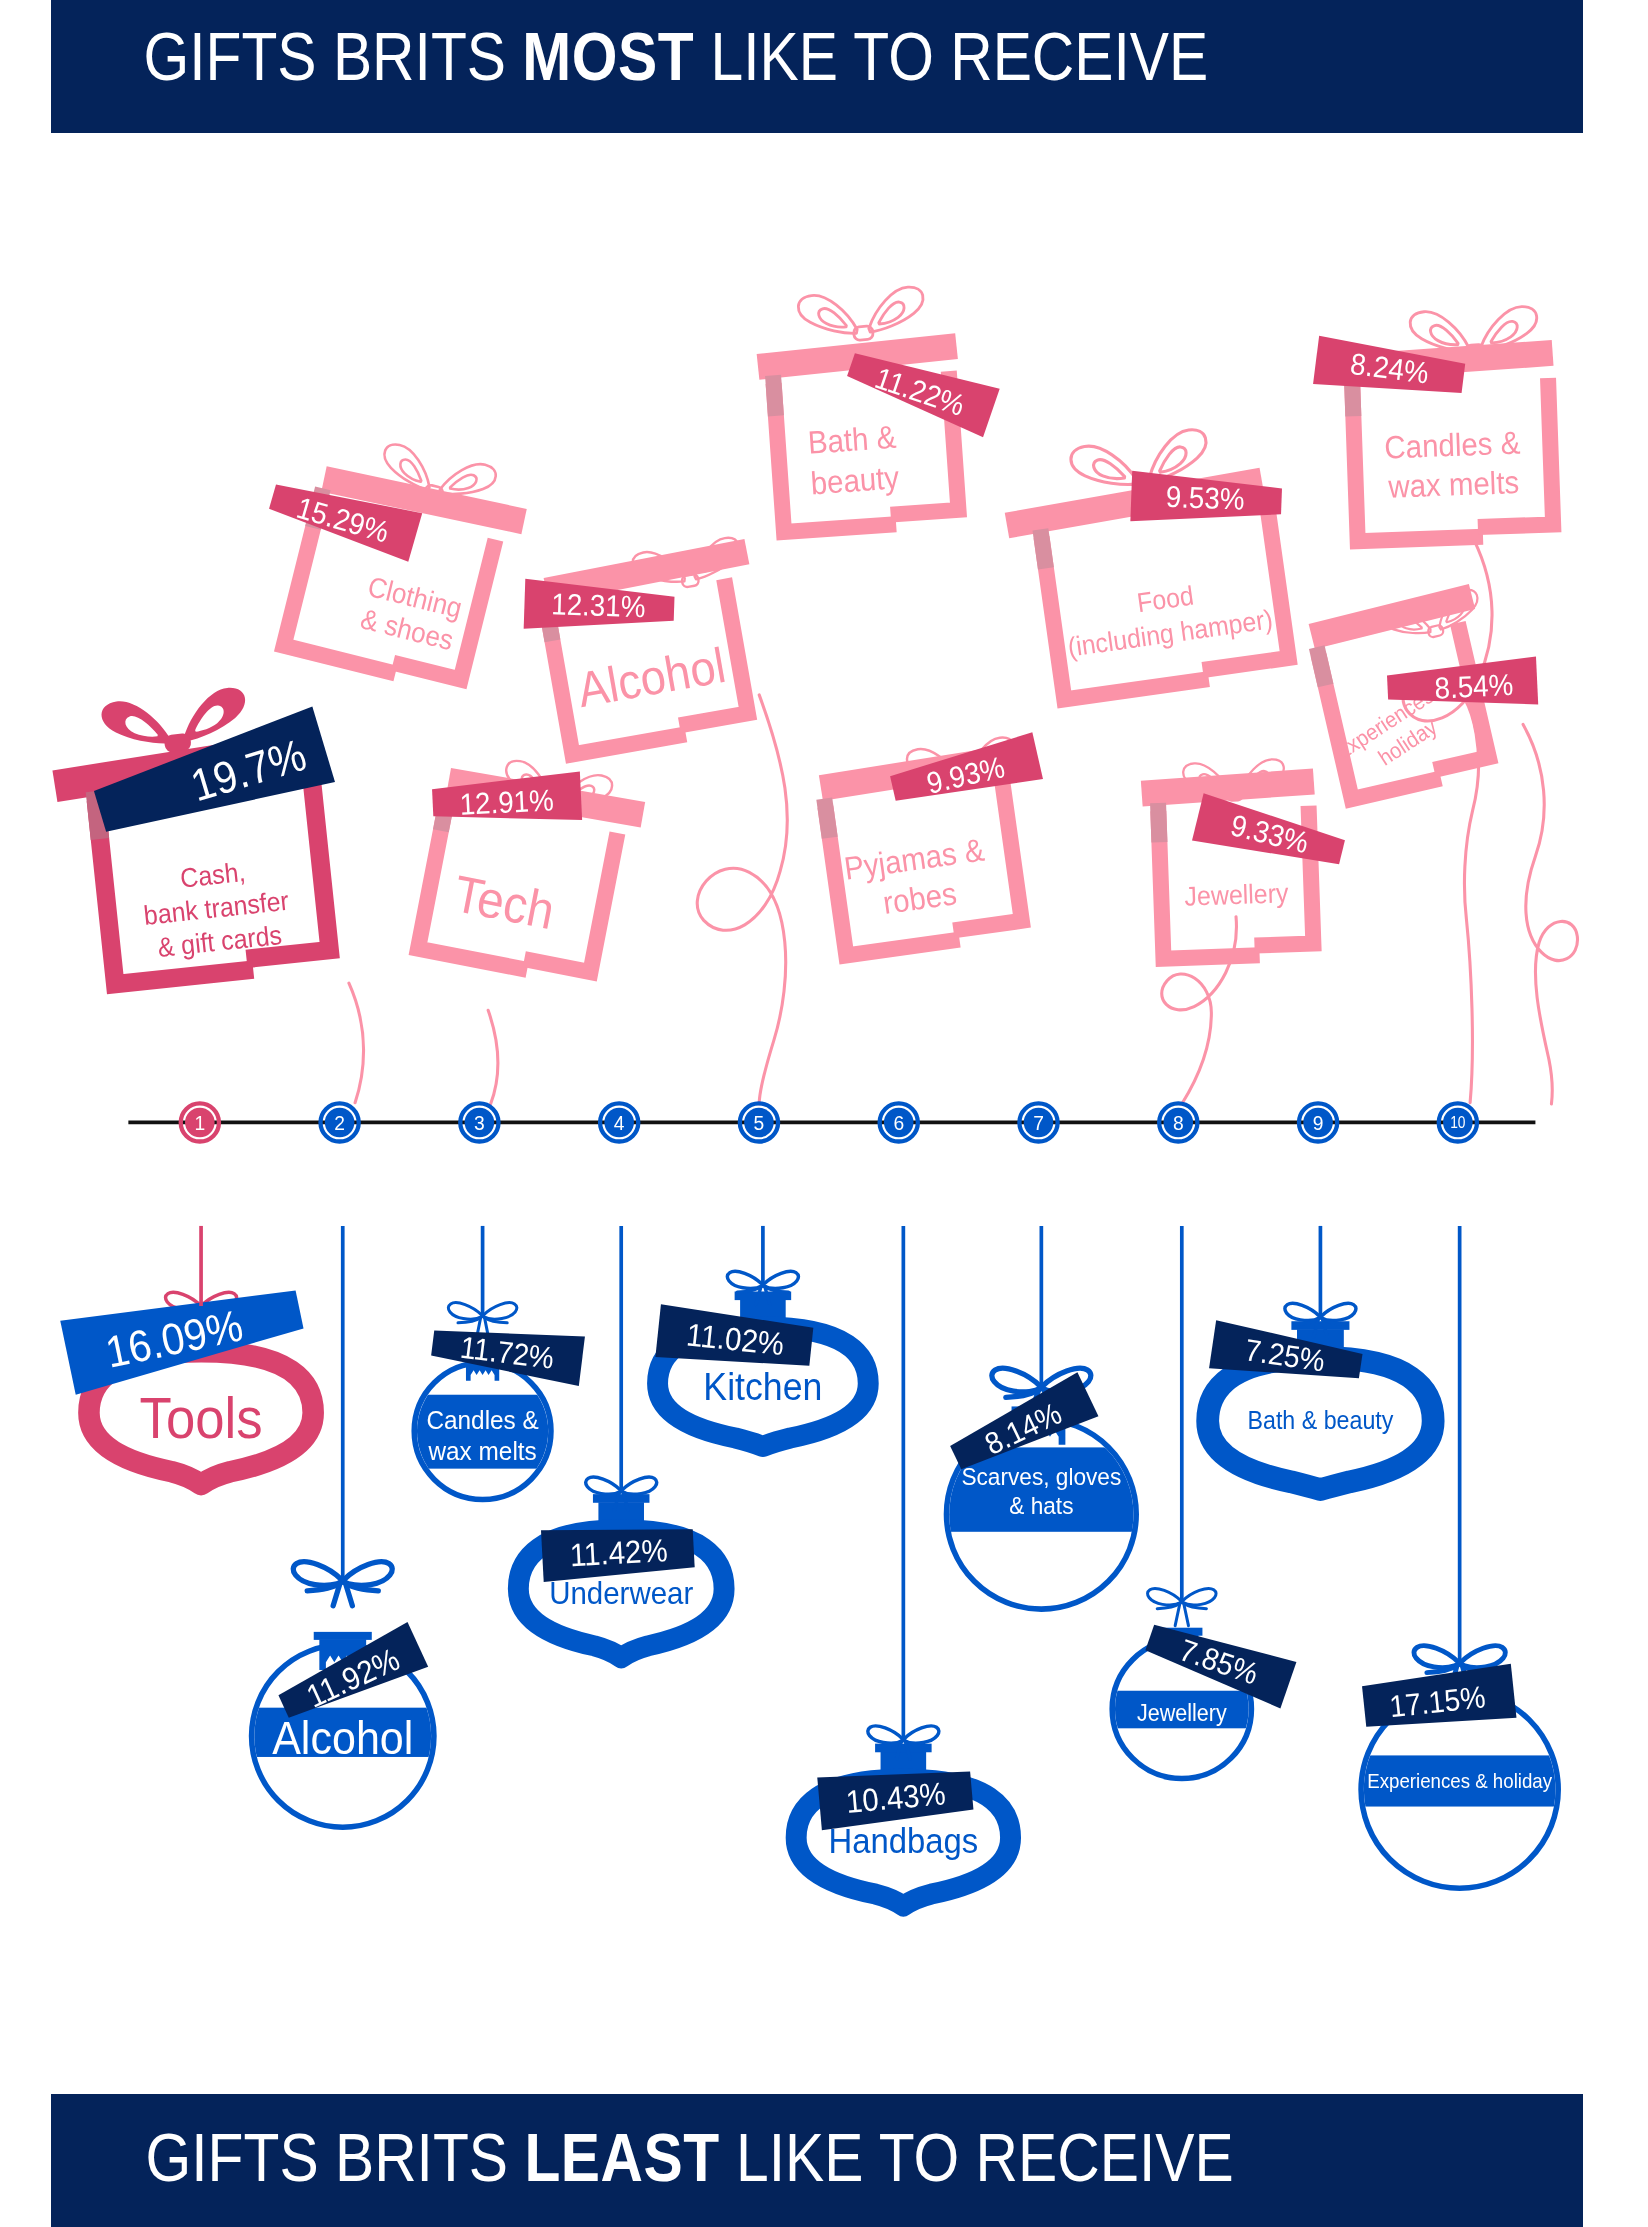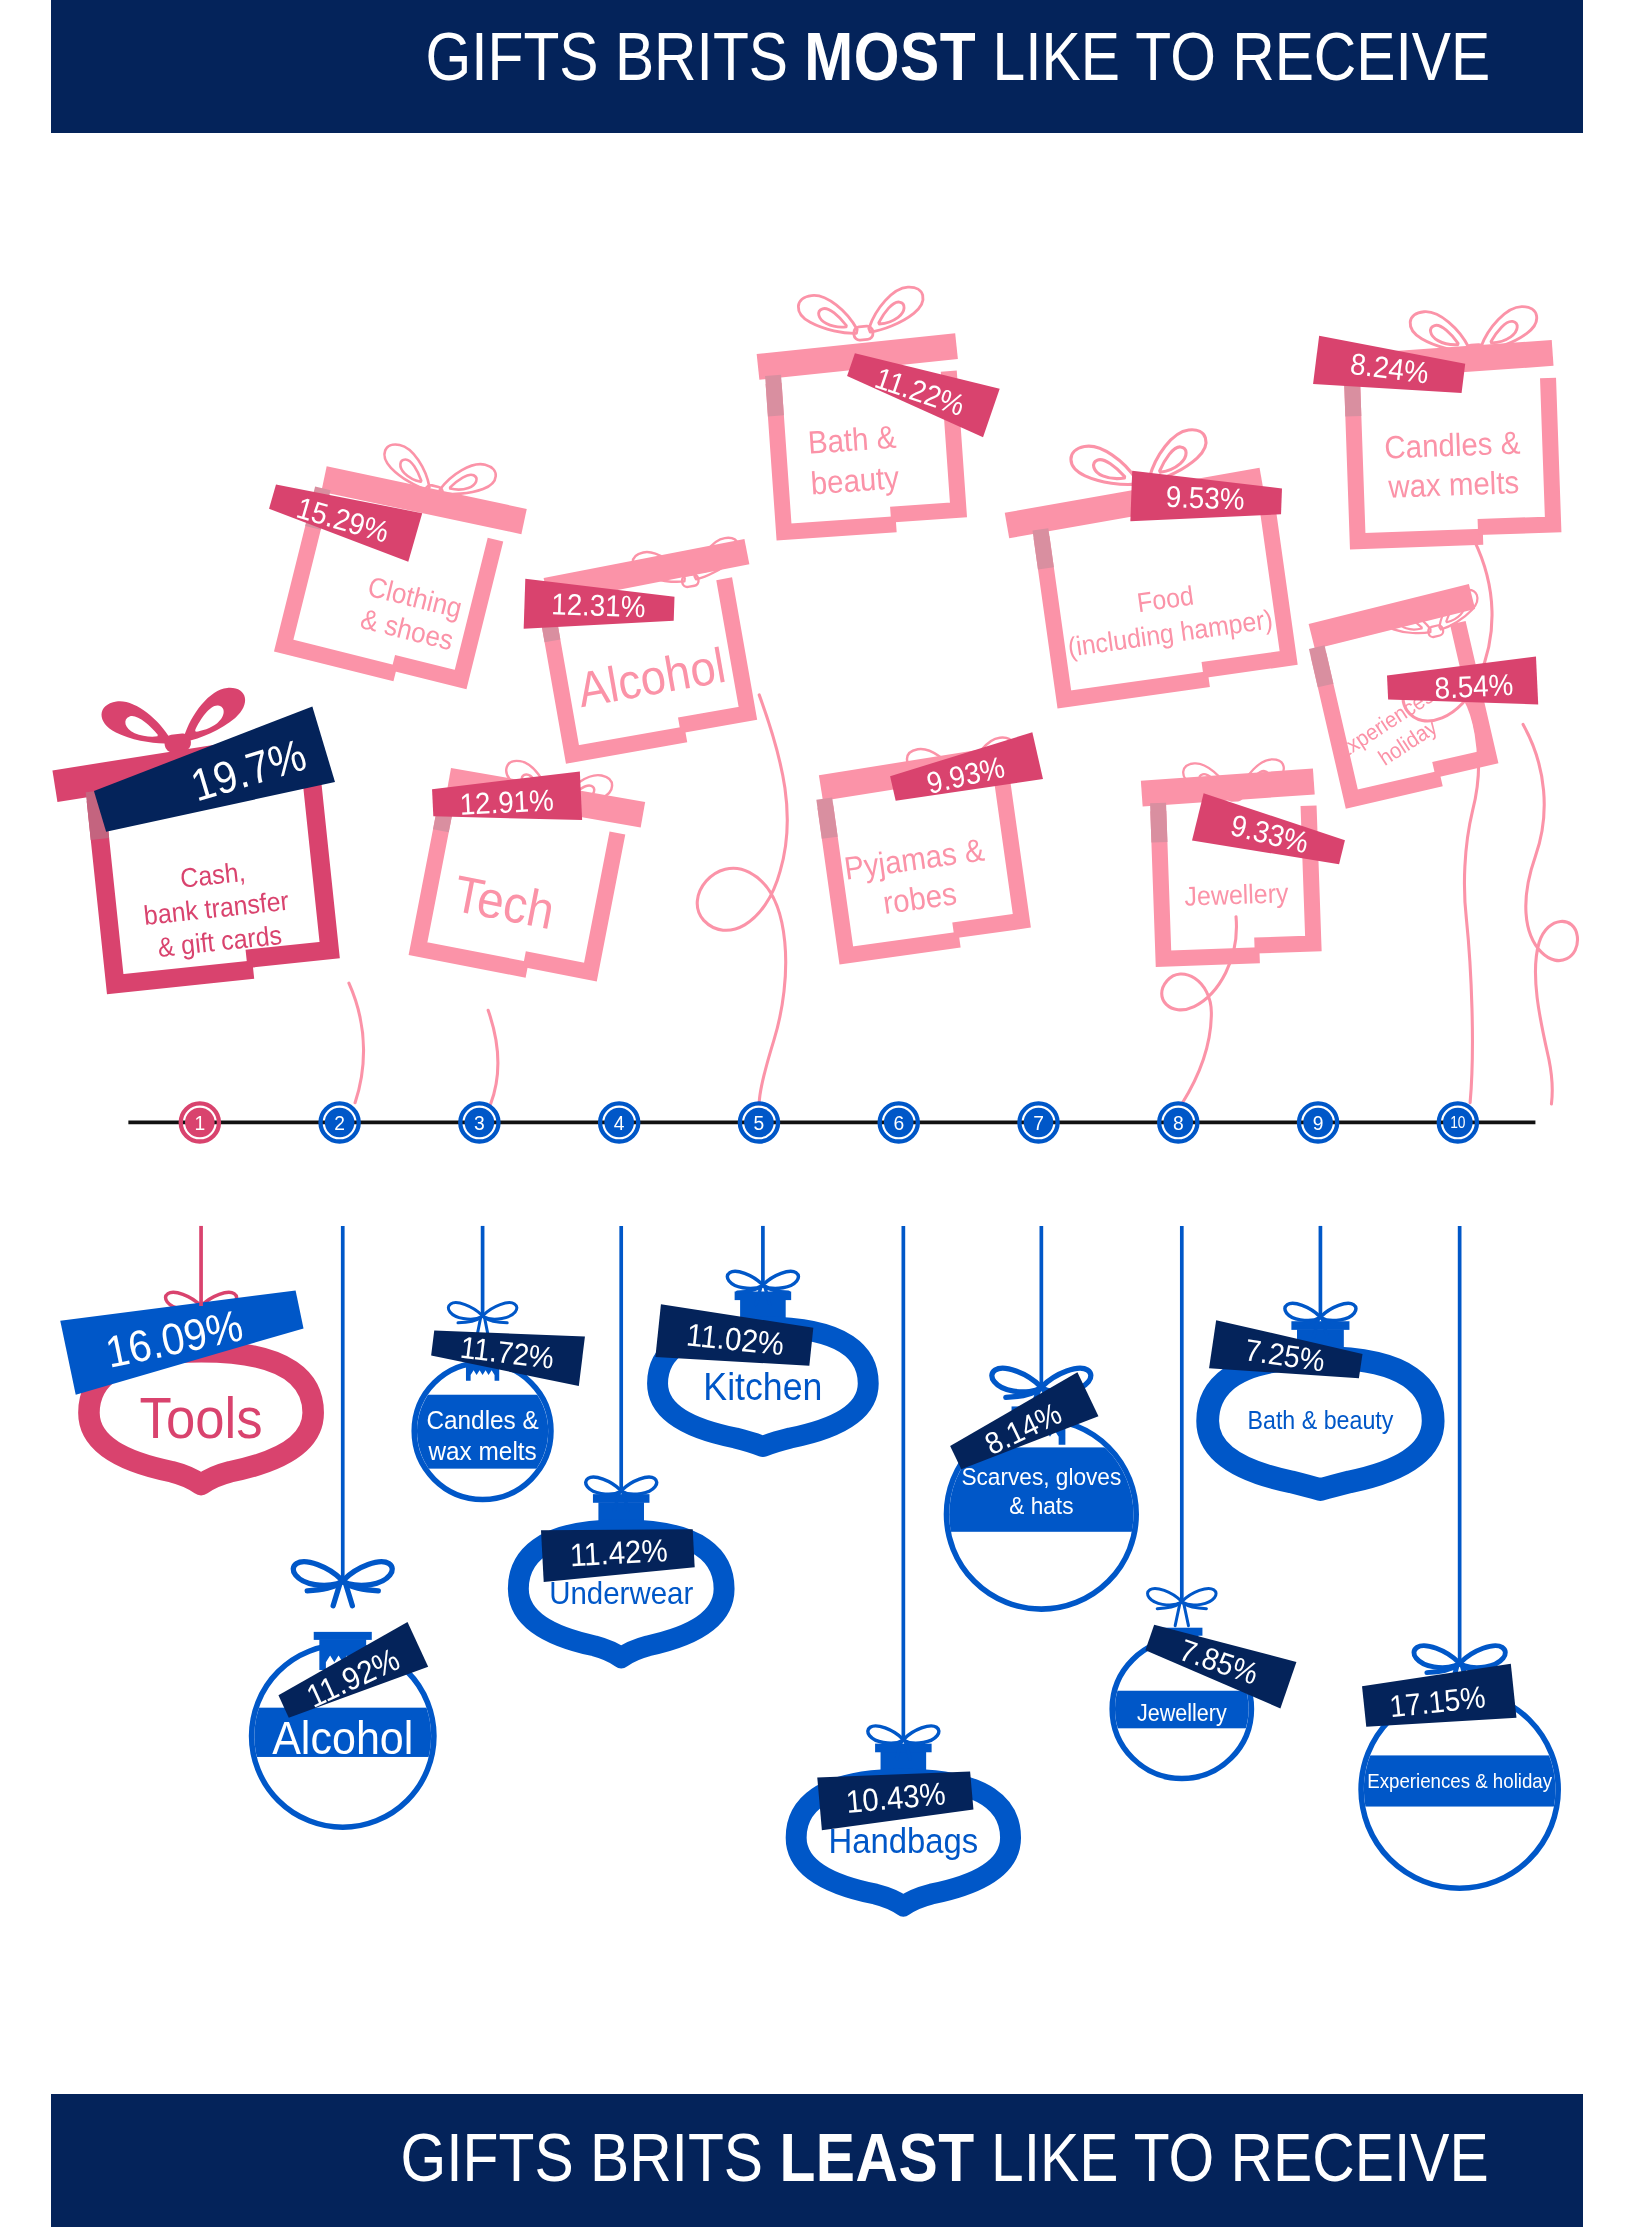--- a/index.html
+++ b/index.html
@@ -1,18 +1,18 @@
 <!DOCTYPE html>
 <html style="font-size:10px"><head>
 <meta charset="utf-8">
 <style>
   html,body{margin:0;padding:0;background:#ffffff;}
   body{width:1649px;height:2227px;position:relative;overflow:hidden;
        font-family:"Liberation Sans",sans-serif;-webkit-font-smoothing:antialiased;}
-  .banner-bar{position:absolute;background:#04235a;display:flex;align-items:center;justify-content:flex-end;}
+  .banner-bar{position:absolute;background:#04235a;display:flex;align-items:center;justify-content:flex-start;}
   .banner-bar .t{color:#ffffff;font-size:69px;font-weight:400;white-space:pre;
       letter-spacing:0px;transform:scaleX(0.852) translateY(-10.5px);transform-origin:center;}
   .banner-bar .t b{font-weight:700;letter-spacing:0.6px;}
   #art{position:absolute;top:0;left:0;}
   text{font-family:"Liberation Sans",sans-serif;}
 </style>
 </head>
 <body>
 
 <div class="banner-bar" style="left:51px;top:0px;width:1532px;height:133px;">

